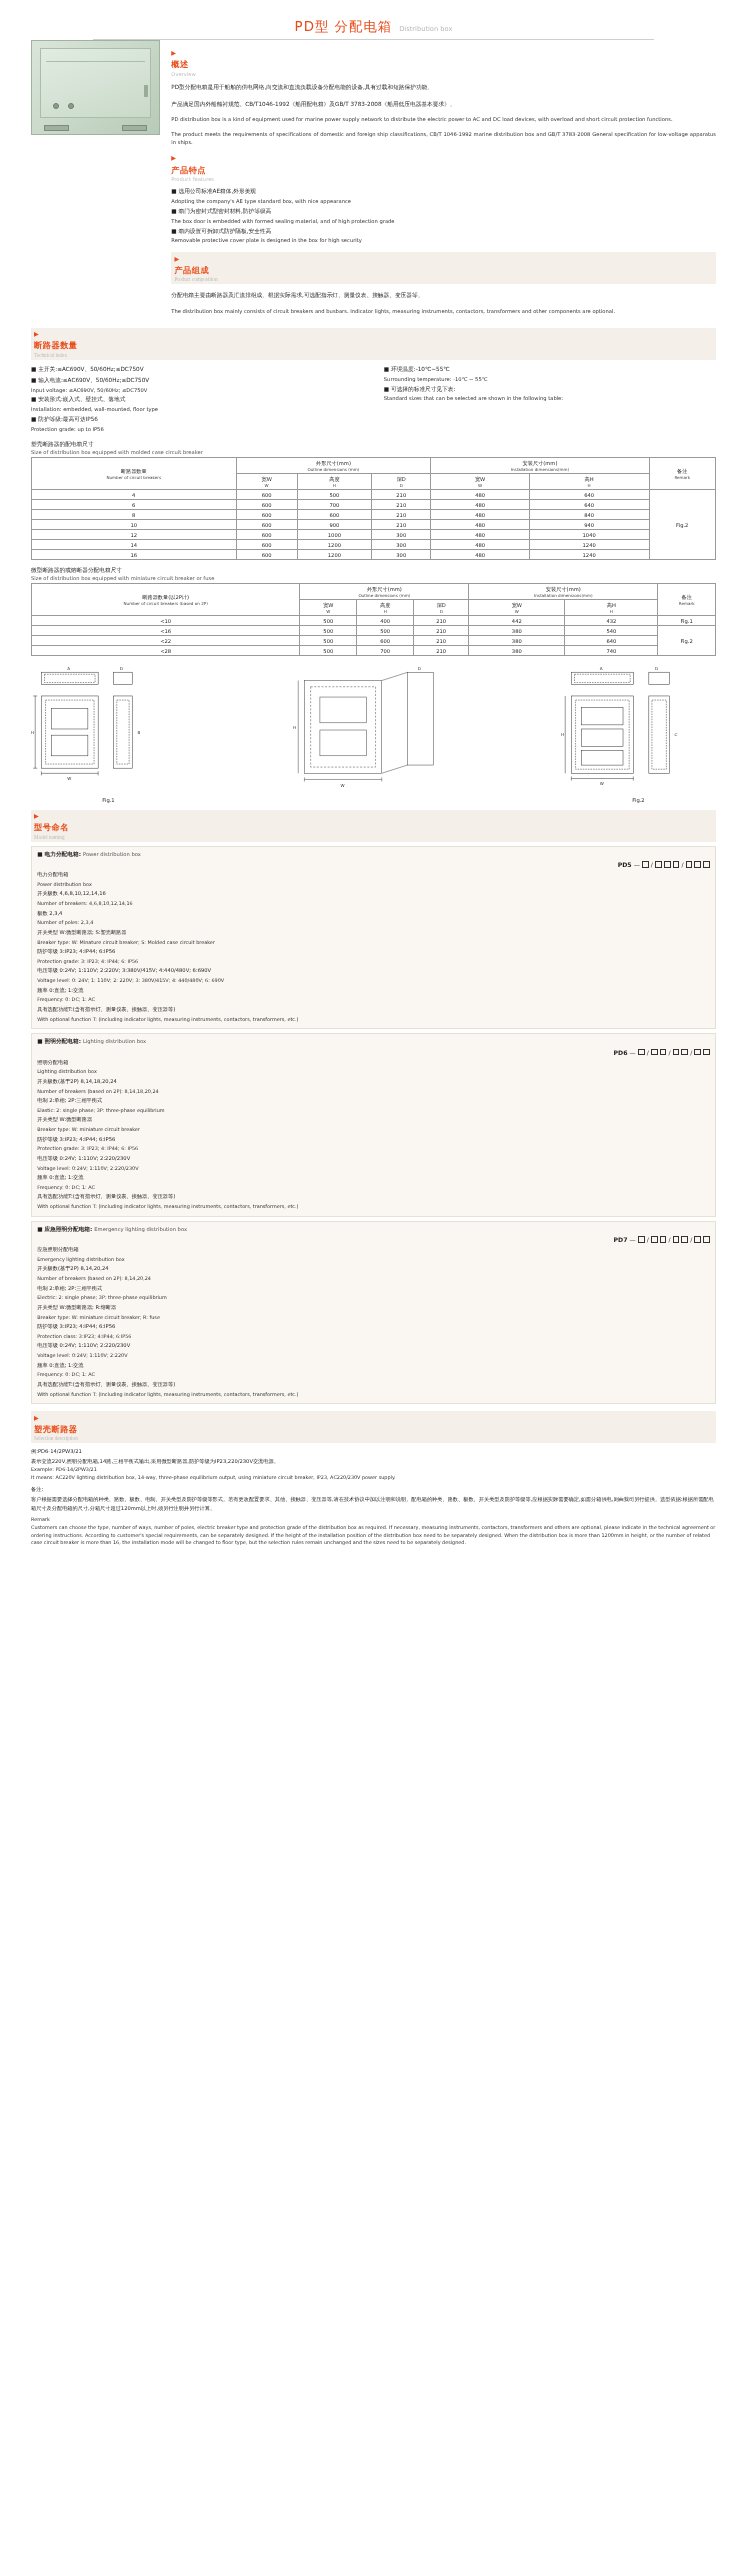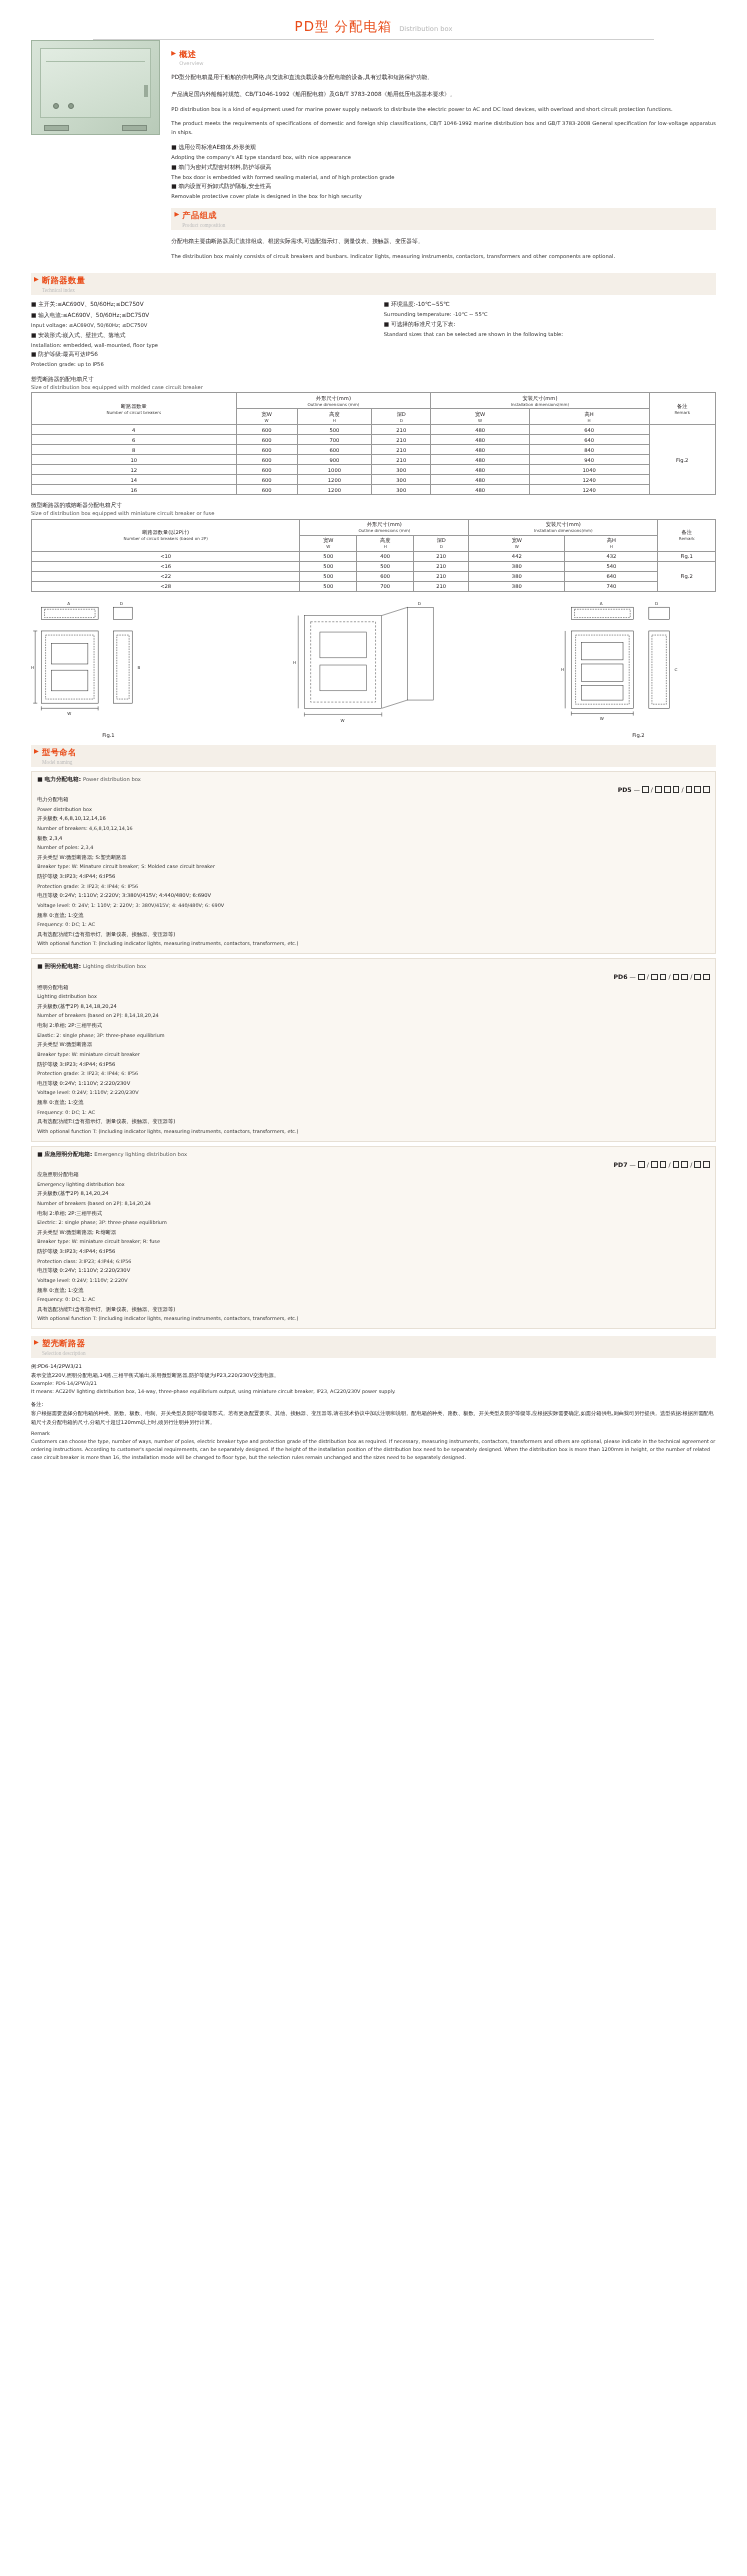--- a/index.html
+++ b/index.html
@@ -13,21 +13,21 @@
   }
   .page { position: relative; width: 747px; padding: 12.4px 31px 31px 31px; }
 
   
   .doc-title { text-align: center; margin: 5.2px 0 0 0; }
   .doc-title .cn { color: #e94d1a; font-size: 13.4px; letter-spacing: 1px; display: inline-block; }
   .doc-title .en { color: #b8b8b8; font-size: 6.7px; display: inline-block; margin-left: 5.2px; }
   .title-rule { border-bottom: 0.5px solid #cfcfcf; margin: 3.1px 62px 0 62px; }
 
   
-  .sec-head { display: flex; align-items: flex-start; gap: 3.1px; margin: 7.2px 0 4.1px 0; }
+  .sec-head { display: flex; align-items: flex-start; gap: 3.1px; margin: 7.2px 0 4.1px 0; flex-direction: column; }
   .sec-head .arrow { color: #e94d1a; font-size: 6.2px; line-height: 7.2px; }
   .sec-head .txt .cn { color: #e94d1a; font-size: 8.2px; font-weight: bold; letter-spacing: 0.5px; }
   .sec-head .txt .en { color: #bdbdbd; font-size: 5.2px; display: block; margin-top: 0.5px; }
   .sec-head.bar { background: #f4efe8; padding: 2.1px 3.1px; font-family: Liberation Serif, serif; }
 
   .body-cn { font-size: 5.7px; line-height: 1.9; text-align: justify; color: #231f20; }
   .body-en { font-size: 5.2px; line-height: 1.7; text-align: justify; color: #333; }
   .bullet { font-size: 5.7px; line-height: 1.9; }
   .bullet .sq { color: #231f20; }
 
@@ -110,20 +110,27 @@
         <span class="txt">
           <span class="cn">概述</span>
           <span class="en">Overview</span>
         </span>
       </div>
       <p class="body-cn">PD型分配电箱是用于船舶的供电网络,向交流和直流负载设备分配电能的设备,具有过载和短路保护功能。</p>
       <p class="body-cn">产品满足国内外船舶衬规范、CB/T1046-1992《船用配电箱》及GB/T 3783-2008《船用低压电器基本要求》。</p>
       <p class="body-en">PD  distribution box is a kind of equipment used for marine power supply network to distribute the electric power to AC and DC load devices, with overload and short circuit protection functions.</p>
       <p class="body-en">The product meets the requirements of specifications of domestic and foreign ship classifications, CB/T 1046-1992 marine distribution box and GB/T 3783-2008 General specification for low-voltage apparatus in ships.</p>
 
+      <div class="sec-head">
+        <span class="arrow">▶</span>
+        <span class="txt">
+          <span class="cn">产品特点</span>
+          <span class="en">Product features</span>
+        </span>
+      </div>
       <div class="bullet"><span class="sq">■</span> <span>选用公司标准AE箱体,外形美观</span></div>
       <div class="body-en">Adopting the company's AE type standard box, with nice appearance</div>
       <div class="bullet"><span class="sq">■</span> <span>箱门为密封式型密封材料,防护等级高</span></div>
       <div class="body-en">The box door is embedded with formed sealing material, and of high protection grade</div>
       <div class="bullet"><span class="sq">■</span> <span>箱内设置可拆卸式防护隔板,安全性高</span></div>
       <div class="body-en">Removable protective cover plate is designed in the box for high security</div>
 
       <div class="sec-head bar">
         <span class="arrow">▶</span>
         <span class="txt">

